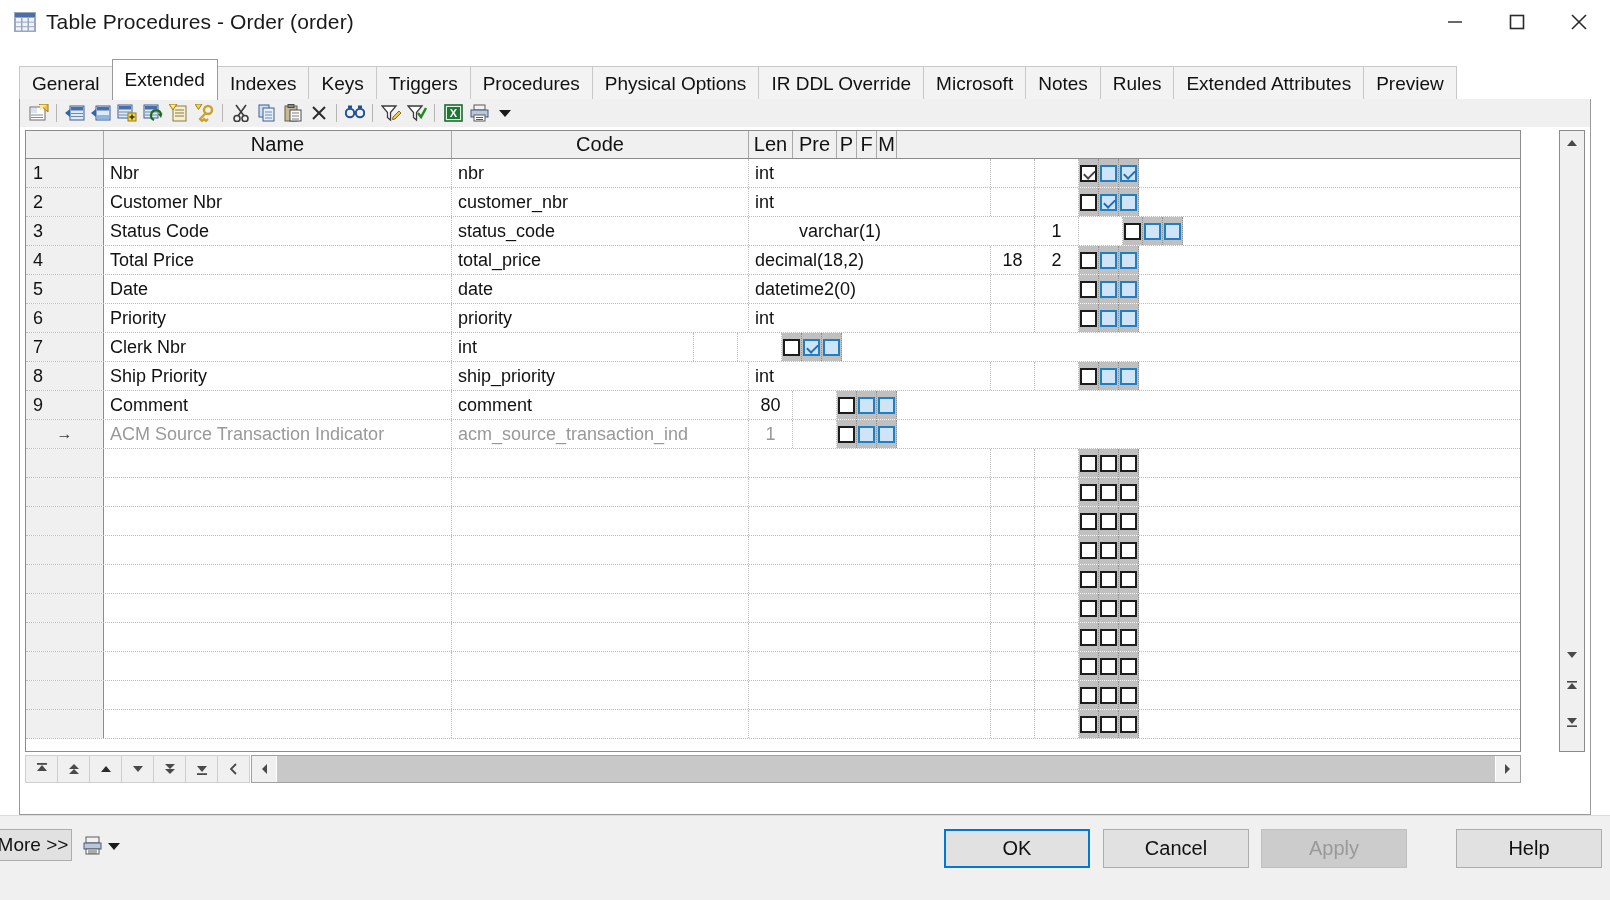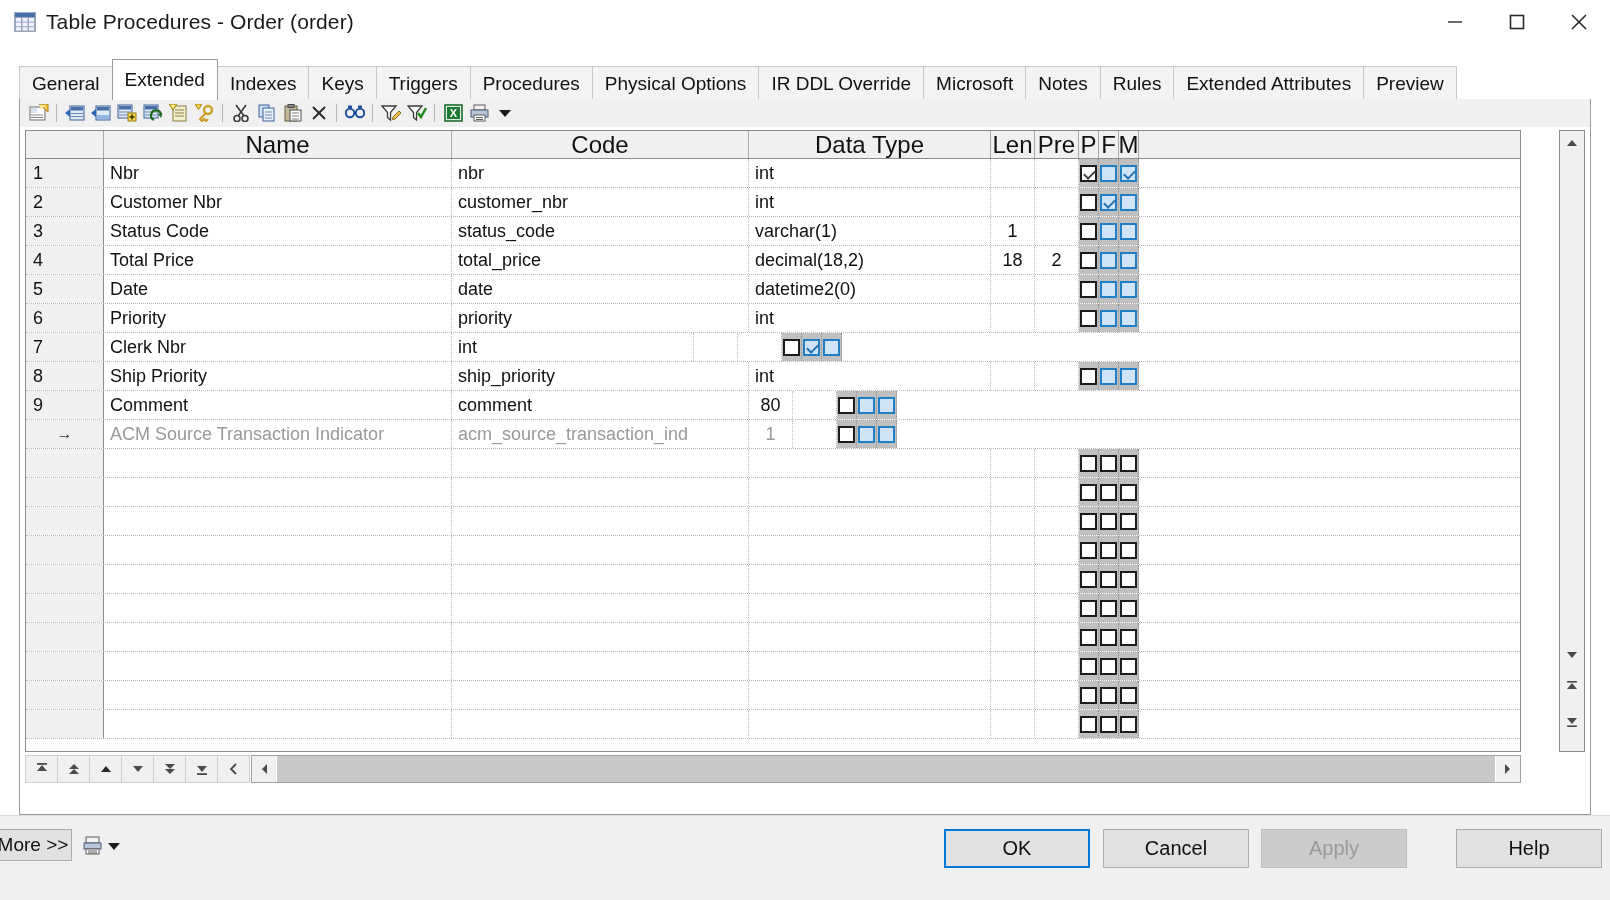--- a/index.html
+++ b/index.html
@@ -91,21 +91,21 @@
   #gridwrap {
     position: absolute; left: 5px; top: 31px; width: 1496px; height: 622px;
     border: 1px solid #8c8c8c; background: #fff; overflow: hidden;
   }
   #gridhead {
     display: flex; height: 28px; background: #f0f0f0;
     border-bottom: 1px solid #8c8c8c;
   }
   .hc {
     display: flex; align-items: center; justify-content: center;
-    font-size: 24px; color: #111;
+    font-size: 20px; color: #111;
     border-right: 1px solid #a9a9a9;
     background: #f0f0f0;
     overflow: hidden; white-space: nowrap;
     flex: none;
   }
   .hc.lastfill { border-right: none; flex: 1; }
 
   .grow { display: flex; height: 29px; border-bottom: 1px dotted #b9b9b9; }
   .gc {
     display: flex; align-items: center;
@@ -408,21 +408,20 @@
           <polygon points="2,4 14,4 8,11" fill="#1a1a1a"></polygon>
         </svg>
       </div>
     </div>
 
   <div id="gridwrap">
     <div id="gridhead">
         <div class="hc" style="width: 78px;"></div>
         <div class="hc" style="width: 348px;">Name</div>
         <div class="hc" style="width: 297px;">Code</div>
-        <div class="hc" style="width: 242px;">Data Type</div>
         <div class="hc" style="width: 44px;">Len</div>
         <div class="hc" style="width: 44px;">Pre</div>
         <div class="hc" style="width: 20px;">P</div>
         <div class="hc" style="width: 20px;">F</div>
         <div class="hc" style="width: 20px;">M</div>
         <div class="hc lastfill"></div>
       </div>
     <div id="gridbody">
         <div class="grow">
           <div class="gc num rnum" style="width: 78px;">1</div>
@@ -457,21 +456,21 @@
           </div>
           <div class="gc chk" style="width: 20px;">
             <span class="cb b"></span>
           </div>
           <div class="gc fill"></div>
         </div>
         <div class="grow">
           <div class="gc num rnum" style="width: 78px;">3</div>
           <div class="gc" style="width: 348px;">Status Code</div>
           <div class="gc" style="width: 297px;">status_code</div>
-          <div class="gc" style="width: 242px;">varchar(1)</div>
+          <div class="gc" style="width: 242px; margin-left: 44px;">varchar(1)</div>
           <div class="gc ctr" style="width: 44px;">1</div>
           <div class="gc ctr" style="width: 44px;"></div>
           <div class="gc chk" style="width: 20px;">
             <span class="cb p"></span>
           </div>
           <div class="gc chk" style="width: 20px;">
             <span class="cb b"></span>
           </div>
           <div class="gc chk" style="width: 20px;">
             <span class="cb b"></span>

